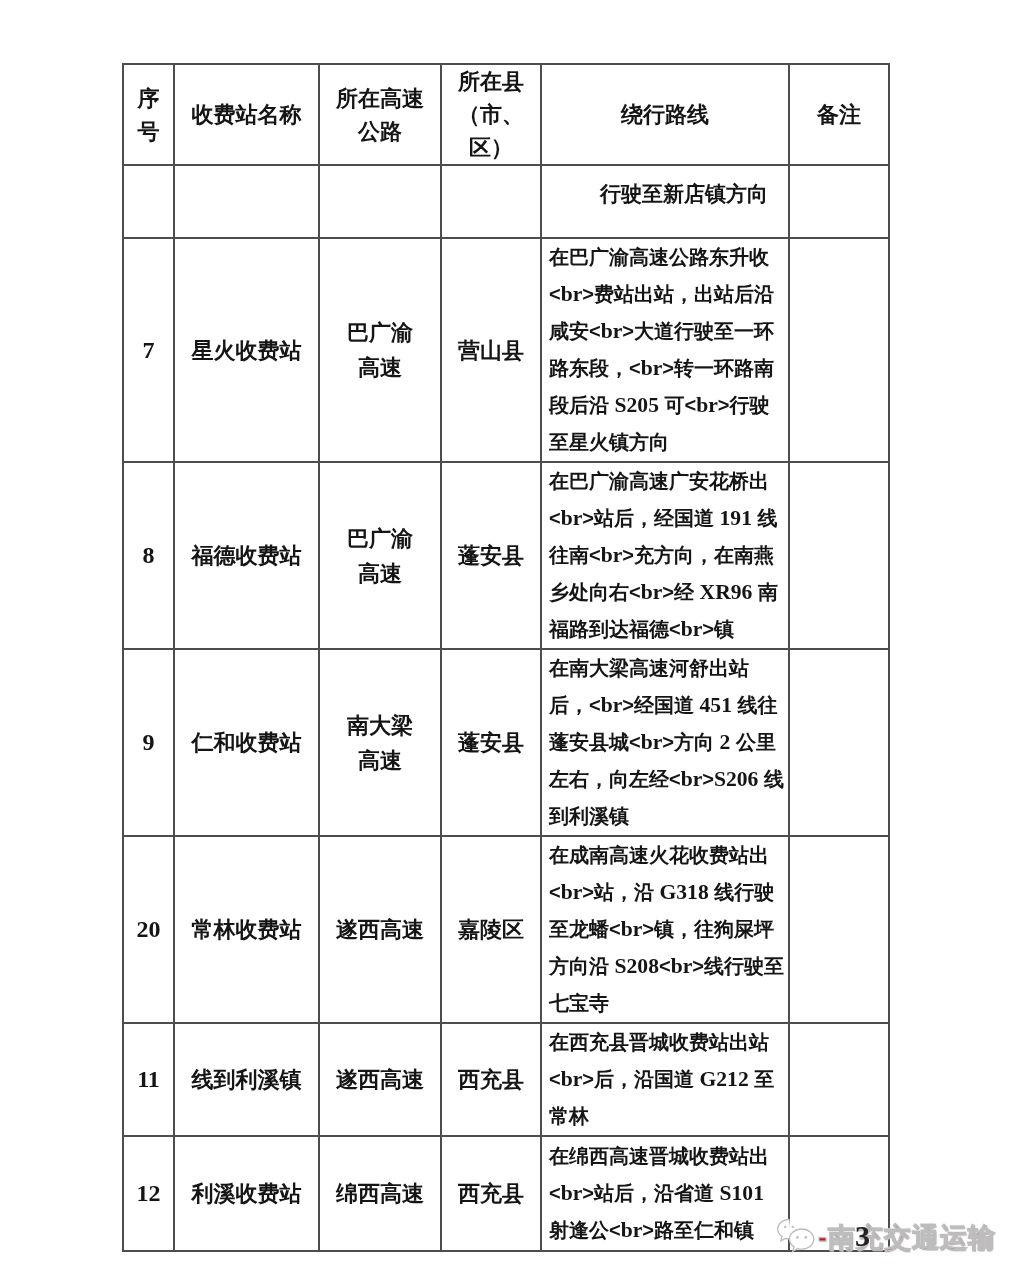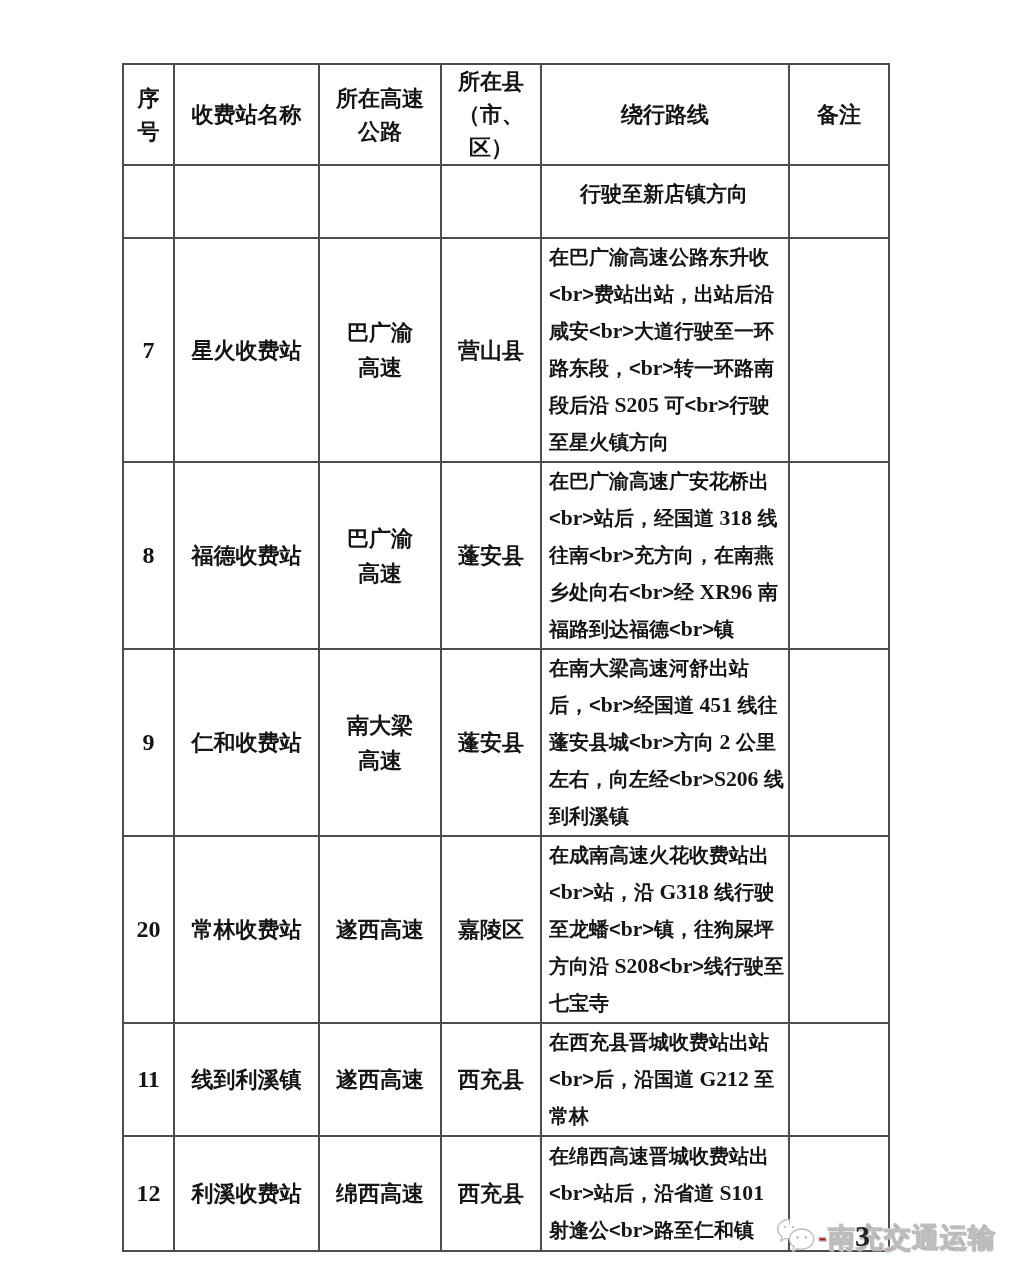--- a/index.html
+++ b/index.html
@@ -48,21 +48,21 @@
   td.route-cell {
     text-align: left;
     vertical-align: middle;
     font-size: 20px;
     line-height: 37px;
     padding: 0 2px 0 7px;
   }
   td.route-cont {
     text-align: left;
     vertical-align: top;
-    padding: 10px 2px 0 38px;
+    padding: 10px 2px 0 58px;
     font-size: 21px;
   }
   .lat {
     font-family: "Liberation Serif", serif;
     font-size: 1.08em;
   }
   
   tr.rh-74  { height: 74px; }
   tr.rh-73  { height: 73px; }
   tr.rh-190 { height: 190px; }
@@ -152,21 +152,21 @@
         <td class="route-cell">在巴广渝高速公路东升收&lt;<span class="lat">br</span>&gt;费站出站，出站后沿咸安&lt;<span class="lat">br</span>&gt;大道行驶至一环路东段，&lt;<span class="lat">br</span>&gt;转一环路南段后沿 <span class="lat">S205</span> 可&lt;<span class="lat">br</span>&gt;行驶至星火镇方向</td>
         <td></td>
       </tr>
 
       <tr class="rh-185">
         <td class="col-index-body">8</td>
         <td>福德收费站</td>
         <td>巴广渝
 高速</td>
         <td>蓬安县</td>
-        <td class="route-cell">在巴广渝高速广安花桥出&lt;<span class="lat">br</span>&gt;站后，经国道 <span class="lat">318</span> 线往南&lt;<span class="lat">br</span>&gt;充方向，在南燕乡处向右&lt;<span class="lat">br</span>&gt;经 <span class="lat">XR96</span> 南福路到达福德&lt;<span class="lat">br</span>&gt;镇</td>
+        <td class="route-cell">在巴广渝高速广安花桥出&lt;<span class="lat">br</span>&gt;站后，经国道 <span class="lat">191</span> 线往南&lt;<span class="lat">br</span>&gt;充方向，在南燕乡处向右&lt;<span class="lat">br</span>&gt;经 <span class="lat">XR96</span> 南福路到达福德&lt;<span class="lat">br</span>&gt;镇</td>
         <td></td>
       </tr>
 
       <tr class="rh-154">
         <td class="col-index-body">9</td>
         <td>仁和收费站</td>
         <td>南大梁
 高速</td>
         <td>蓬安县</td>
         <td class="route-cell">在南大梁高速河舒出站后，&lt;<span class="lat">br</span>&gt;经国道 <span class="lat">451</span> 线往蓬安县城&lt;<span class="lat">br</span>&gt;方向 <span class="lat">2</span> 公里左右，向左经&lt;<span class="lat">br</span>&gt;<span class="lat">S206</span> 线到利溪镇</td>

